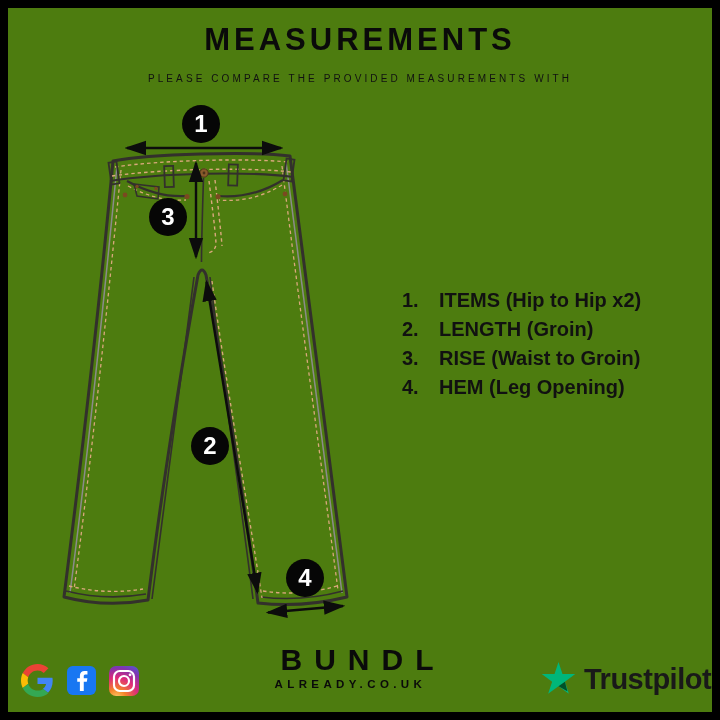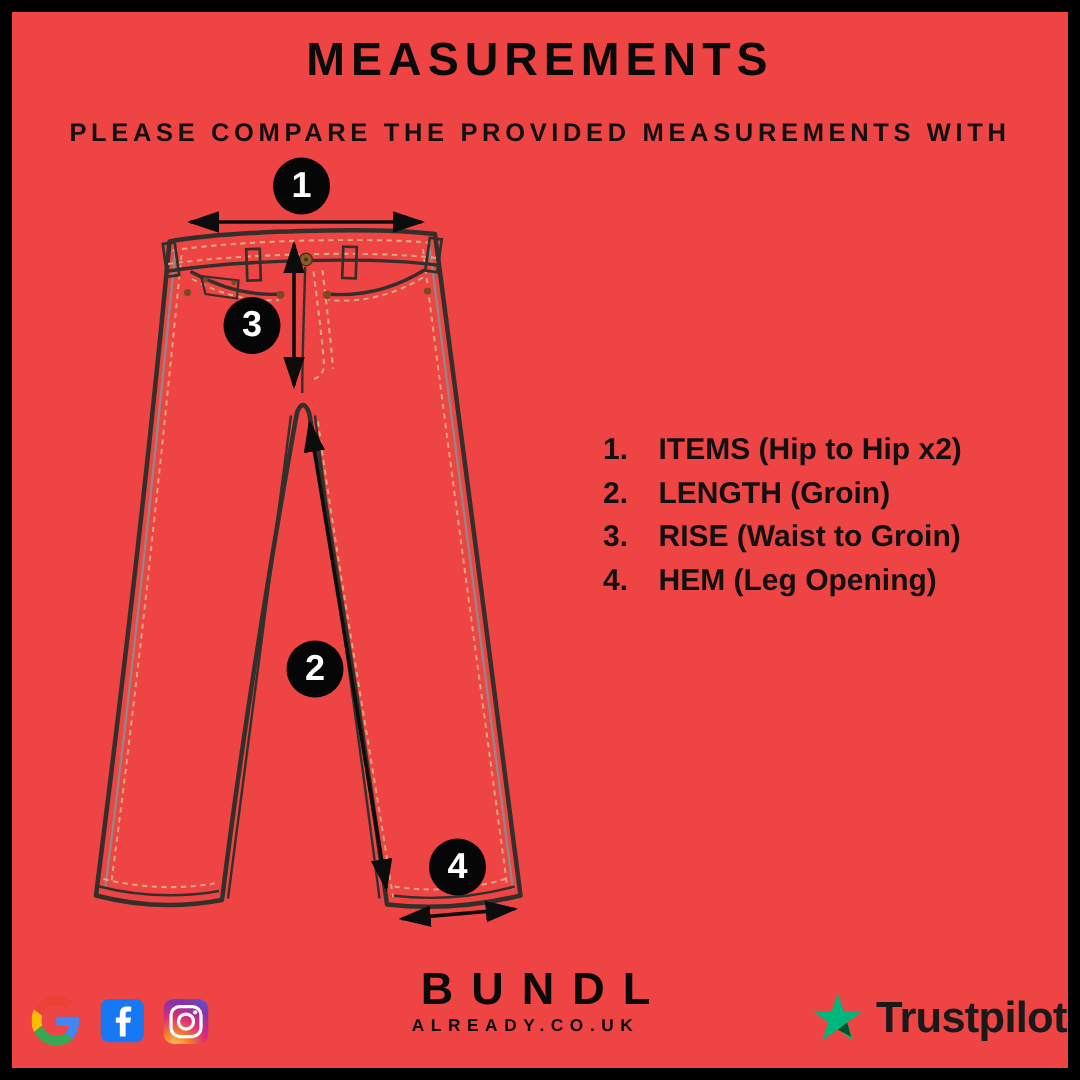--- a/index.html
+++ b/index.html
@@ -1,28 +1,28 @@
 <!DOCTYPE html>
 <html><head>
 <meta charset="utf-8">
 <style>
   html,body { margin:0; padding:0; background:#fff; }
   .page {
-    position:relative; width:720px; height:720px; background:#ef4444; overflow:hidden;
+    position:relative; width:720px; height:720px; background:#4d7c0f; overflow:hidden;
     font-family:"Liberation Sans", sans-serif; color:#0a0a0a;
   }
   .frame {
     position:absolute; inset:0; border:8px solid #000; pointer-events:none; z-index:20;
   }
   
   .header { position:absolute; top:22px; left:0; right:0; text-align:center; z-index:3; }
   .title {
     font-size:31px; font-weight:bold; letter-spacing:4px; line-height:36px; color:#0a0a0a;
   }
-  .subtitle { margin-top:20px; font-size:17px; font-weight:bold; letter-spacing:3.1px; line-height:21px; color:#111; }
+  .subtitle { margin-top:10px; font-size:10px; font-weight:normal; letter-spacing:3.1px; line-height:21px; color:#111; }
   
   svg.diagram { position:absolute; inset:0; width:720px; height:720px; z-index:1; }
   .denim-line   { fill:none; stroke:#33302c; }
   .stitch       { fill:none; stroke:#d9a87c; stroke-dasharray:3.5 3; }
   .grayline     { fill:none; stroke:#8b8b8b; }
   .arrow        { fill:none; stroke:#0c0c0c; stroke-width:2.4; }
   .marker-dot {
     position:absolute; width:38px; height:38px; border-radius:50%; background:#060606;
     display:flex; align-items:center; justify-content:center;
     color:#fff; font-size:24px; font-weight:bold; z-index:5;

